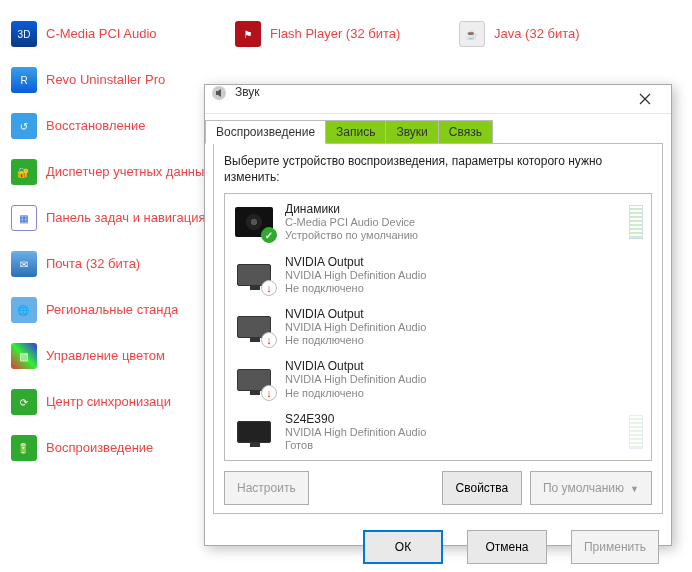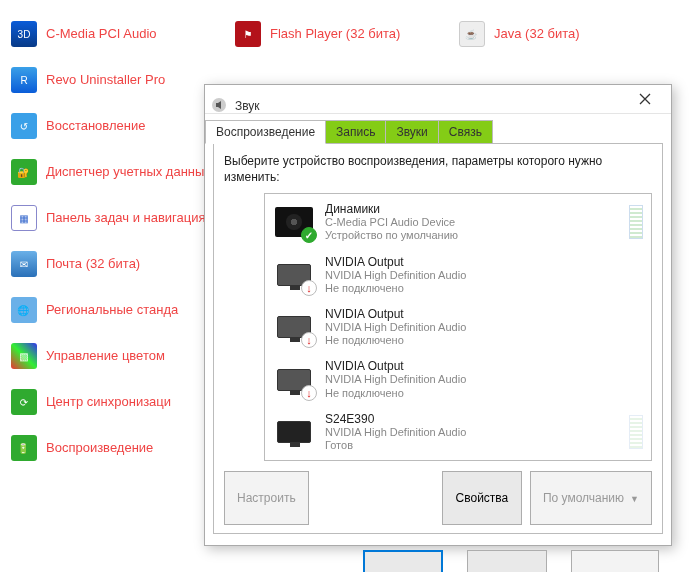--- a/index.html
+++ b/index.html
@@ -37,21 +37,21 @@
   height: 462px;
   background: #fff;
   border: 1px solid #aaa;
   box-shadow: 3px 3px 12px rgba(0,0,0,.25);
   display: flex;
   flex-direction: column;
 }
 .titlebar {
   height: 30px;
   display: flex;
-  align-items: flex-end;
+  align-items: flex-start;
   padding: 0 6px;
   background: #fff;
   border-bottom: 1px solid #e5e5e5;
 }
 .titlebar .app-icon { width:16px; height:16px; margin-right:8px; }
 .titlebar .title { flex: 1; font-size: 12px; color: #333; }
 .titlebar .close { width: 40px; height: 28px; display:flex; align-items:center; justify-content:center; color:#333; cursor:pointer; }
 
 .tab-strip {
   display: flex;
@@ -91,21 +91,20 @@
   background: #fff;
 }
 .instruction { font-size: 12px; color: #222; margin-bottom: 8px; line-height: 1.3; }
 
 .device-list {
   flex: 1;
   border: 1px solid #bbb;
   background: #fff;
   overflow-y: auto;
   padding: 2px;
-  margin-left: 40px;
 }
 .device {
   display: flex;
   align-items: center;
   padding: 6px 6px;
   border-bottom: none;
   cursor: pointer;
 }
 .dev-icon {
   width: 42px; height: 38px; flex: none; margin-right: 10px; position: relative;
@@ -131,21 +130,21 @@
 .badge.green::after{content:"✓"; color:#fff; font-size:10px; font-weight:bold;}
 .badge.red::after{content:"↓"; color:#d22; font-size:11px; font-weight:bold;}
 
 .btn-row {
   display: flex;
   gap: 8px;
   margin-top: 10px;
   align-items: center;
 }
 .btn {
-  padding: 19px 12px;
+  padding: 9px 12px;
   border: 1px solid #adadad;
   background: #e9e9e9;
   font-size: 12px;
   cursor: pointer;
   min-width: 80px;
   text-align: center;
 }
 .btn:disabled, .btn.disabled { color: #999; background: #f3f3f3; cursor: default; }
 .btn.default { border: 1px solid #0078d7; box-shadow: inset 0 0 0 1px #0078d7; }
 .spacer { flex: 1; }

